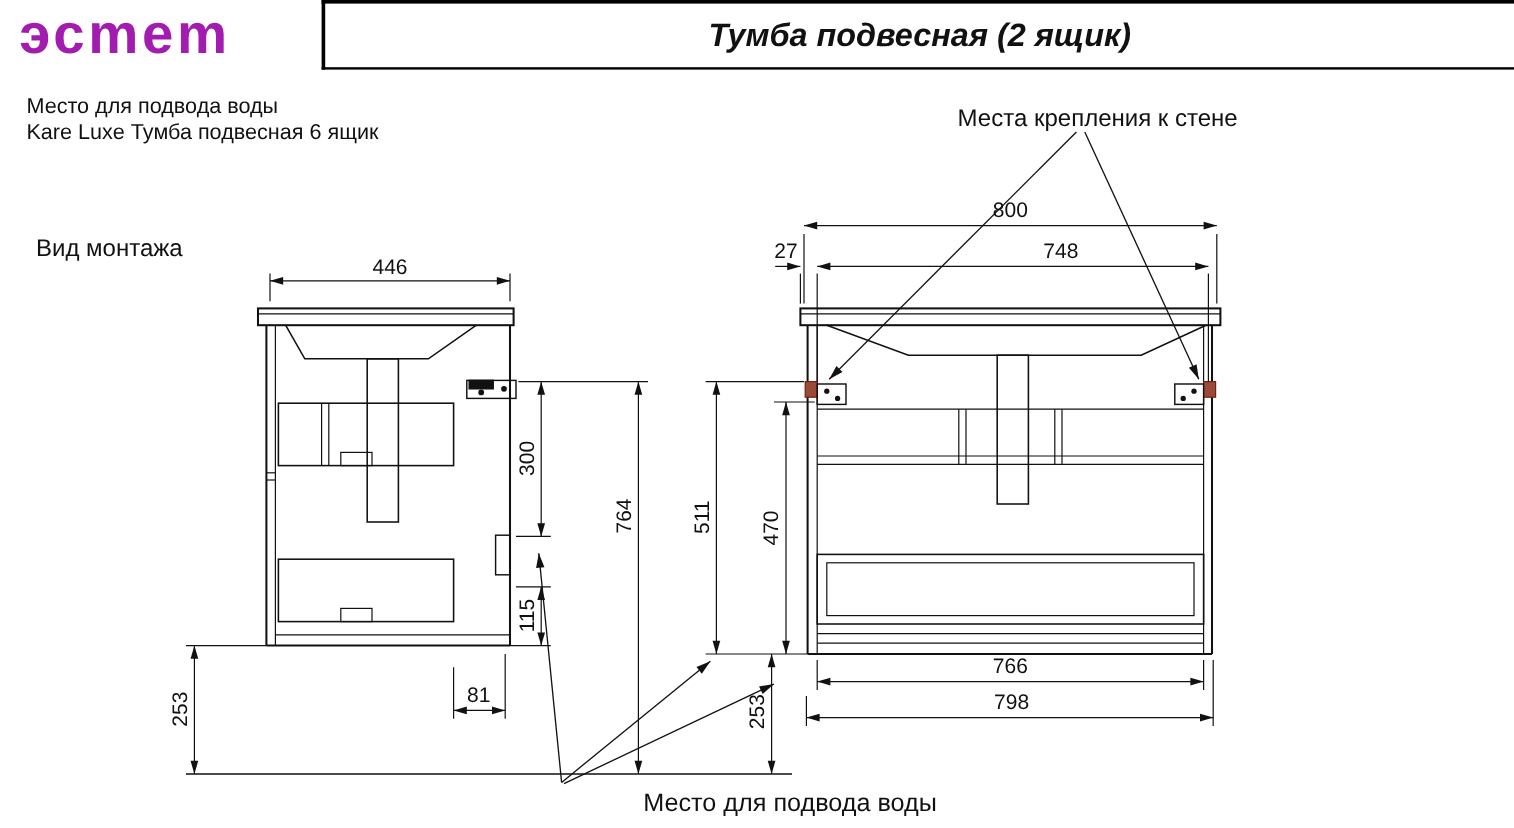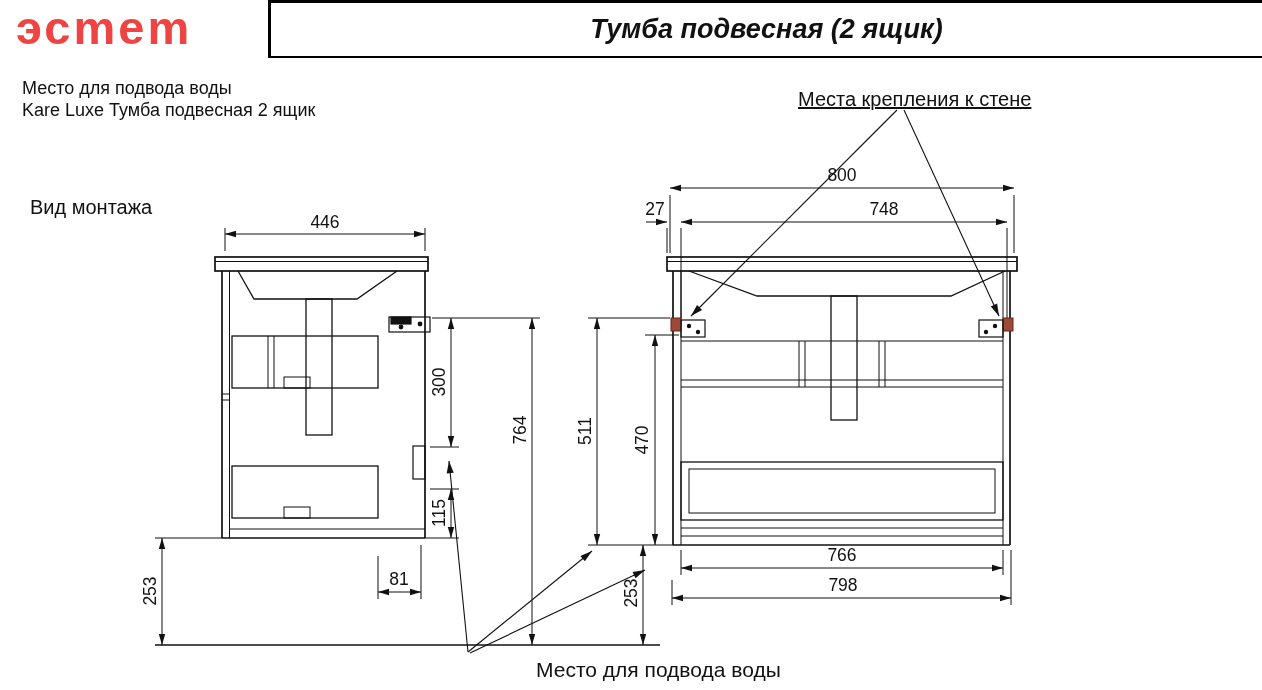--- a/index.html
+++ b/index.html
@@ -2,51 +2,51 @@
 <html><head>
 <meta charset="utf-8">
 <style>
   * { margin:0; padding:0; box-sizing:border-box; }
   html,body { width:1262px; height:690px; background:#fff; color:#111;
               font-family:"Liberation Sans", sans-serif; }
   .page { position:relative; width:1262px; height:690px; background:#fff; overflow:hidden; }
 
   
   .logo { position:absolute; left:16px; top:0; height:58px; line-height:56px;
-          font-size:47px; font-weight:bold; letter-spacing:3px; color:#ef4444; }
+          font-size:47px; font-weight:bold; letter-spacing:3px; color:#a21caf; }
   .header-panel { position:absolute; left:268px; top:0; width:1124px; height:58px;
                   border-top:3px solid #000; border-bottom:2px solid #000; border-left:3px solid #000;
                   display:flex; align-items:center; justify-content:center; }
   .title { font-size:27px; font-style:italic; font-weight:bold; transform:translateX(-65px); }
 
   
   .notes { position:absolute; left:22px; top:78px; font-size:18px; line-height:21.5px; }
 
   
   .label { position:absolute; font-size:20px; white-space:nowrap; }
   #lbl-side  { left:30px;  top:196px; }
-  #lbl-wall  { left:798px; top:88px;text-decoration:underline;  }
+  #lbl-wall  { left:798px; top:88px;  }
   #lbl-water { left:536px; top:658px; font-size:21px; }
 
   svg.drawing { position:absolute; left:0; top:0; }
   svg text { font-family:"Liberation Sans", sans-serif; }
 </style>
 </head>
 <body>
 
 <div class="page">
 
   <div class="logo">эсmem</div>
   <div class="header-panel">
     <div class="title">Тумба подвесная (2 ящик)</div>
   </div>
 
   <div class="notes">
     <div>Место для подвода воды</div>
-    <div>Kare Luxe Тумба подвесная 2 ящик</div>
+    <div>Kare Luxe Тумба подвесная 6 ящик</div>
   </div>
 
   <div class="label" id="lbl-side">Вид монтажа</div>
   <div class="label" id="lbl-wall">Места крепления к стене</div>
   <div class="label" id="lbl-water">Место для подвода воды</div>
 
   <svg class="drawing" width="1262" height="690" viewBox="0 0 1262 690">
     <defs>
       <marker id="arw" viewBox="0 0 12 8" refX="11.5" refY="4" markerWidth="12" markerHeight="8" orient="auto-start-reverse">
         <path d="M0.5,0.8 L11.5,4 L0.5,7.2 z" fill="#111"></path>

